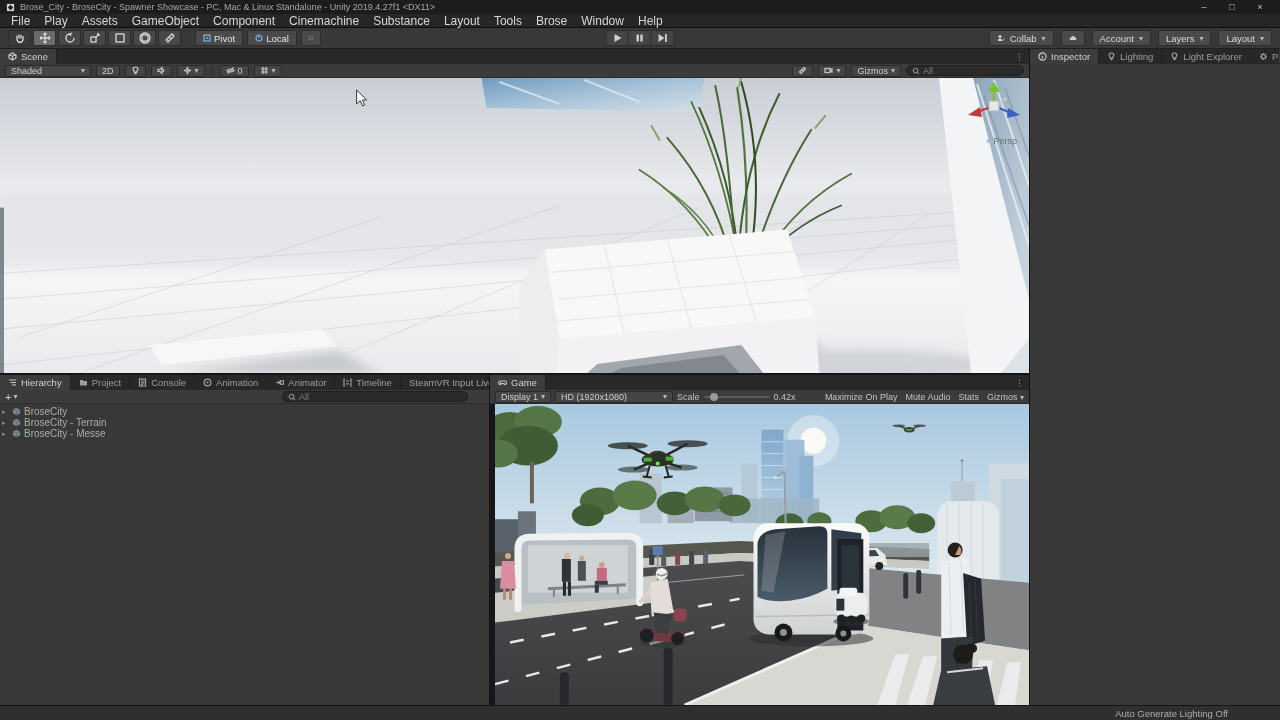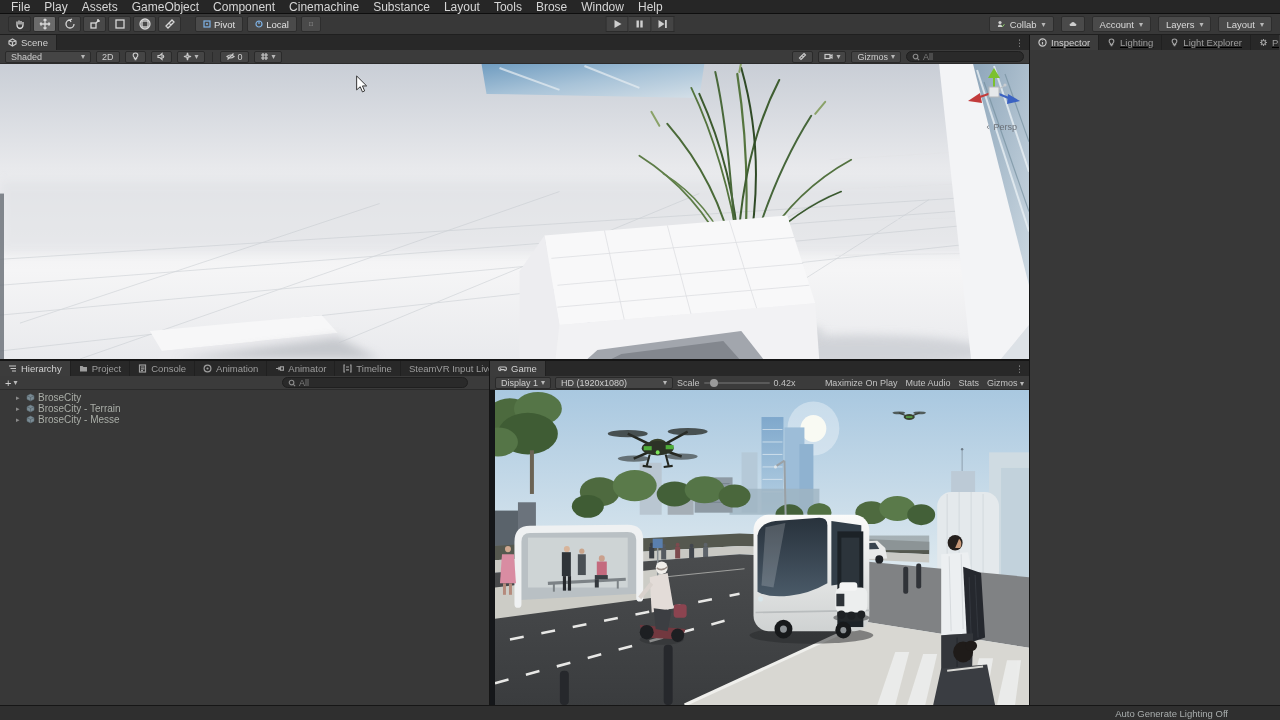--- a/index.html
+++ b/index.html
@@ -43,21 +43,21 @@
     color:#dadada; font-size:9.5px; display:flex; align-items:center; gap:5px; }
   .dd-arrow { font-size:8px; color:#b8b8b8; }
 
   
   .main { flex:1; display:flex; min-height:0; }
   .left-col { width:1030px; display:flex; flex-direction:column; border-right:1px solid #151515; min-height:0; }
   .scene-panel { height:326px; display:flex; flex-direction:column; border-bottom:2px solid #151515; }
   .bottom-row { flex:1; display:flex; min-height:0; }
   .hier-panel { width:490px; border-right:1px solid #151515; display:flex; flex-direction:column; min-width:0; }
   .game-panel { flex:1; display:flex; flex-direction:column; min-width:0; }
-  .inspector-panel { width:249px; display:flex; flex-direction:column; background:#383838;text-decoration:underline; }
+  .inspector-panel { width:249px; display:flex; flex-direction:column; background:#383838; }
 
   
   .tabbar { height:15px; background:#282828; display:flex; align-items:stretch; font-size:9.5px;
     color:#9d9d9d; flex:0 0 auto; overflow:hidden; }
   .tab { display:flex; align-items:center; gap:4px; padding:0 8px; border-right:1px solid #202020; white-space:nowrap; }
   .tab.active { background:#3c3c3c; color:#d2d2d2; }
   .tab svg { width:9px; height:9px; stroke:#9d9d9d; fill:none; stroke-width:1.2; flex:0 0 auto; }
   .tab.active svg { stroke:#c8c8c8; }
   .tabbar .spacer { flex:1; }
   .tab-aux { display:flex; align-items:center; padding:0 5px; color:#9a9a9a; font-size:9px; gap:6px; }
@@ -79,21 +79,21 @@
 
   
   .scene-viewport { flex:1; position:relative; min-height:0; overflow:hidden; background:#eceef0; }
   .scene-viewport svg.scene-svg { position:absolute; inset:0; width:100%; height:100%; }
   .scene-gizmo { position:absolute; top:2px; right:4px; width:62px; height:54px; }
   .persp-label { position:absolute; top:58px; right:12px; font-size:9px; color:#6b7077;
     display:flex; gap:4px; align-items:center; }
 
   
   .hier-tree { flex:1; background:#383838; font-size:10px; color:#a9ada7; overflow:hidden; padding-top:2px; }
-  .h-row { height:11px; display:flex; align-items:center; gap:3px; padding-left:16px; white-space:nowrap; }
+  .h-row { height:11px; display:flex; align-items:center; gap:3px; padding-left:2px; white-space:nowrap; }
   .h-row.selected { background:#505350; color:#eaeaea; font-weight:bold; }
   .h-exp { font-size:7px; color:#8b8b8b; width:7px; }
   .h-cube { width:9px; height:9px; flex:0 0 auto; }
   .hier-toolbar .add-btn { display:flex; align-items:center; gap:2px; color:#cfcfcf; font-size:11px; }
   .hier-toolbar .search { margin-left:auto; margin-right:16px; width:186px; }
 
   
   .game-toolbar { gap:4px; }
   .game-toolbar .lbl { color:#c2c2c2; white-space:nowrap; }
   .slider-track { width:66px; height:2px; background:#5a5a5a; border-radius:1px; position:relative; }
@@ -106,20 +106,32 @@
   .statusbar { height:15px; background:#2f2f2f; border-top:1px solid #161616; display:flex;
     align-items:center; justify-content:flex-end; padding-right:52px; font-size:9.5px; color:#a9aeae; flex:0 0 auto; }
 
   .insp-content { flex:1; background:#383838; }
 </style>
 </head>
 <body>
 
 <div class="window">
 
+  <div class="titlebar">
+    <svg class="unity-logo" viewBox="0 0 10 10">
+        <rect x="1" y="1" width="8" height="8" fill="#d0d0d0"></rect>
+        <polygon points="5,2 8,5 5,8 2,5" fill="#1c1c1c"></polygon>
+      </svg>
+    <span>Brose_City - BroseCity - Spawner Showcase - PC, Mac &amp; Linux Standalone - Unity 2019.4.27f1 &lt;DX11&gt;</span>
+    <div class="win-controls">
+      <span class="win-btn">–</span>
+      <span class="win-btn">□</span>
+      <span class="win-btn">×</span>
+    </div>
+  </div>
 
   <div class="menubar">
 
   <span class="menu-item">File</span>
       <span class="menu-item">Play</span>
       <span class="menu-item">Assets</span>
       <span class="menu-item">GameObject</span>
       <span class="menu-item">Component</span>
       <span class="menu-item">Cinemachine</span>
       <span class="menu-item">Substance</span>

